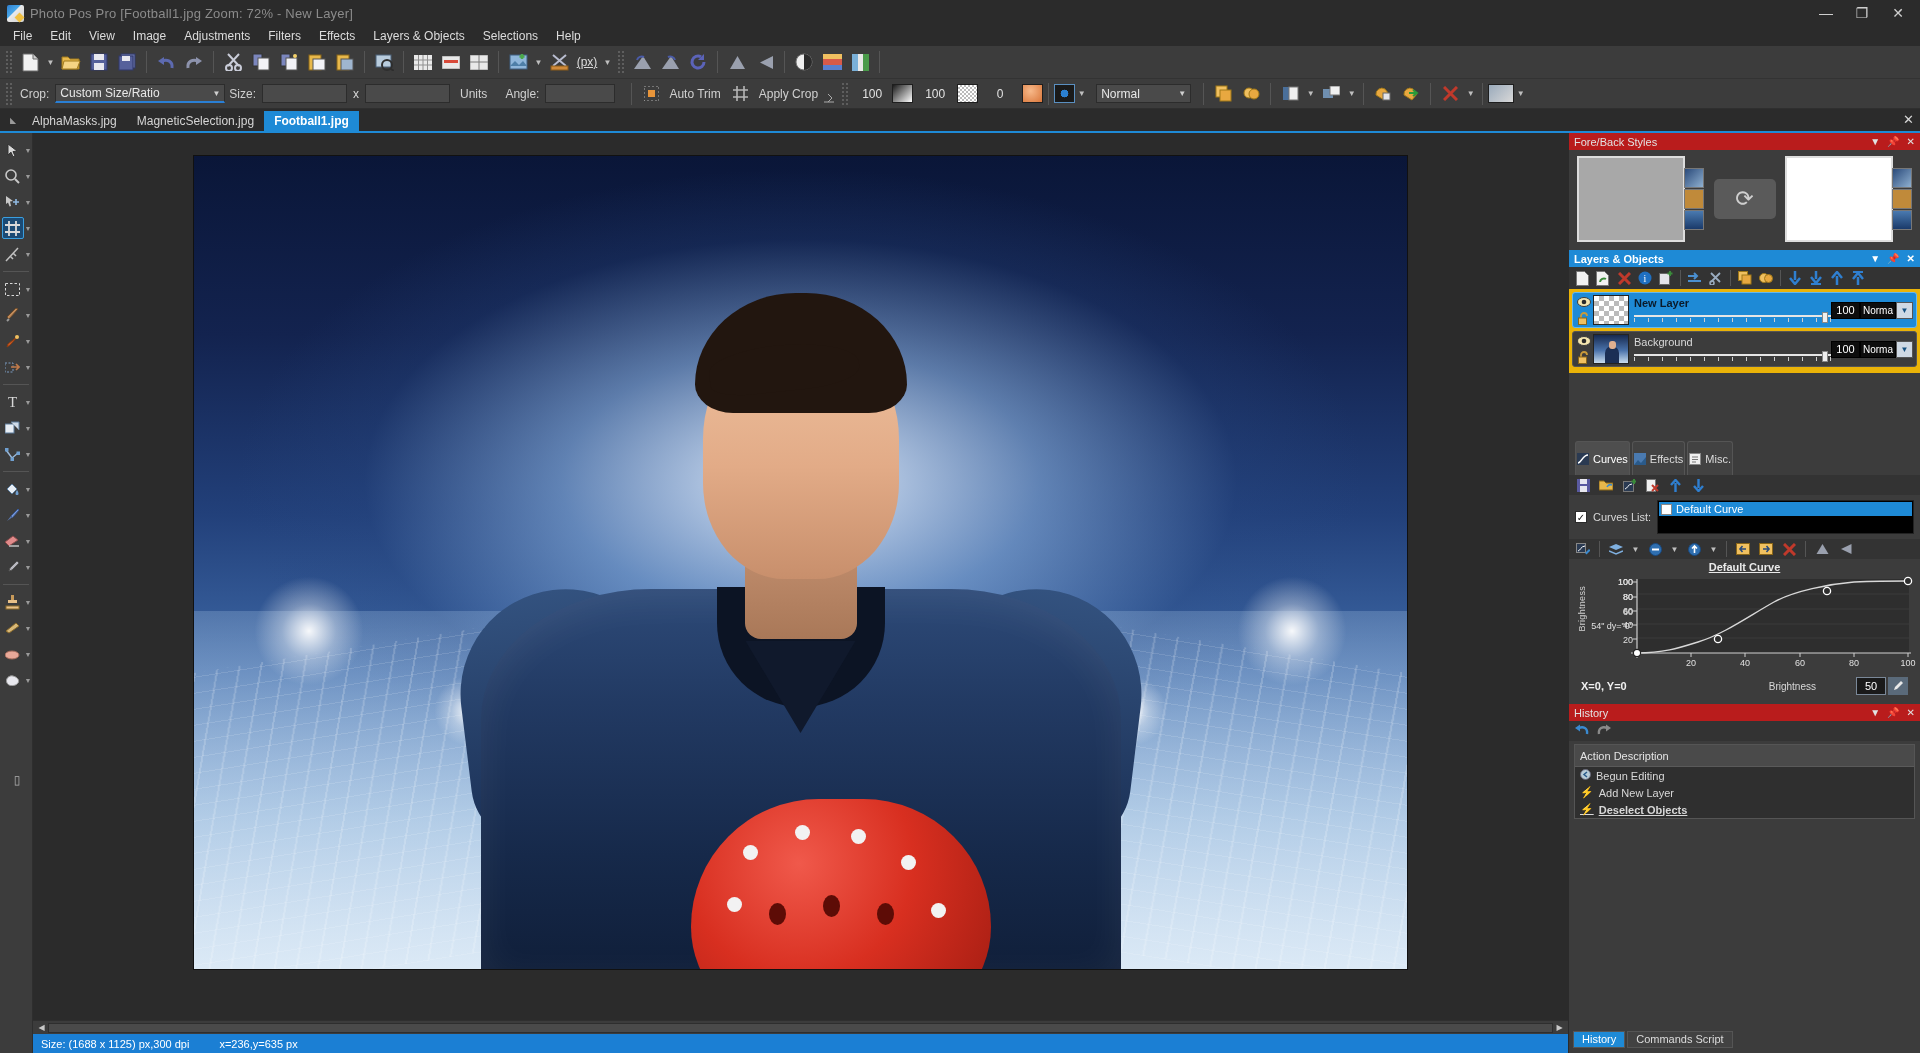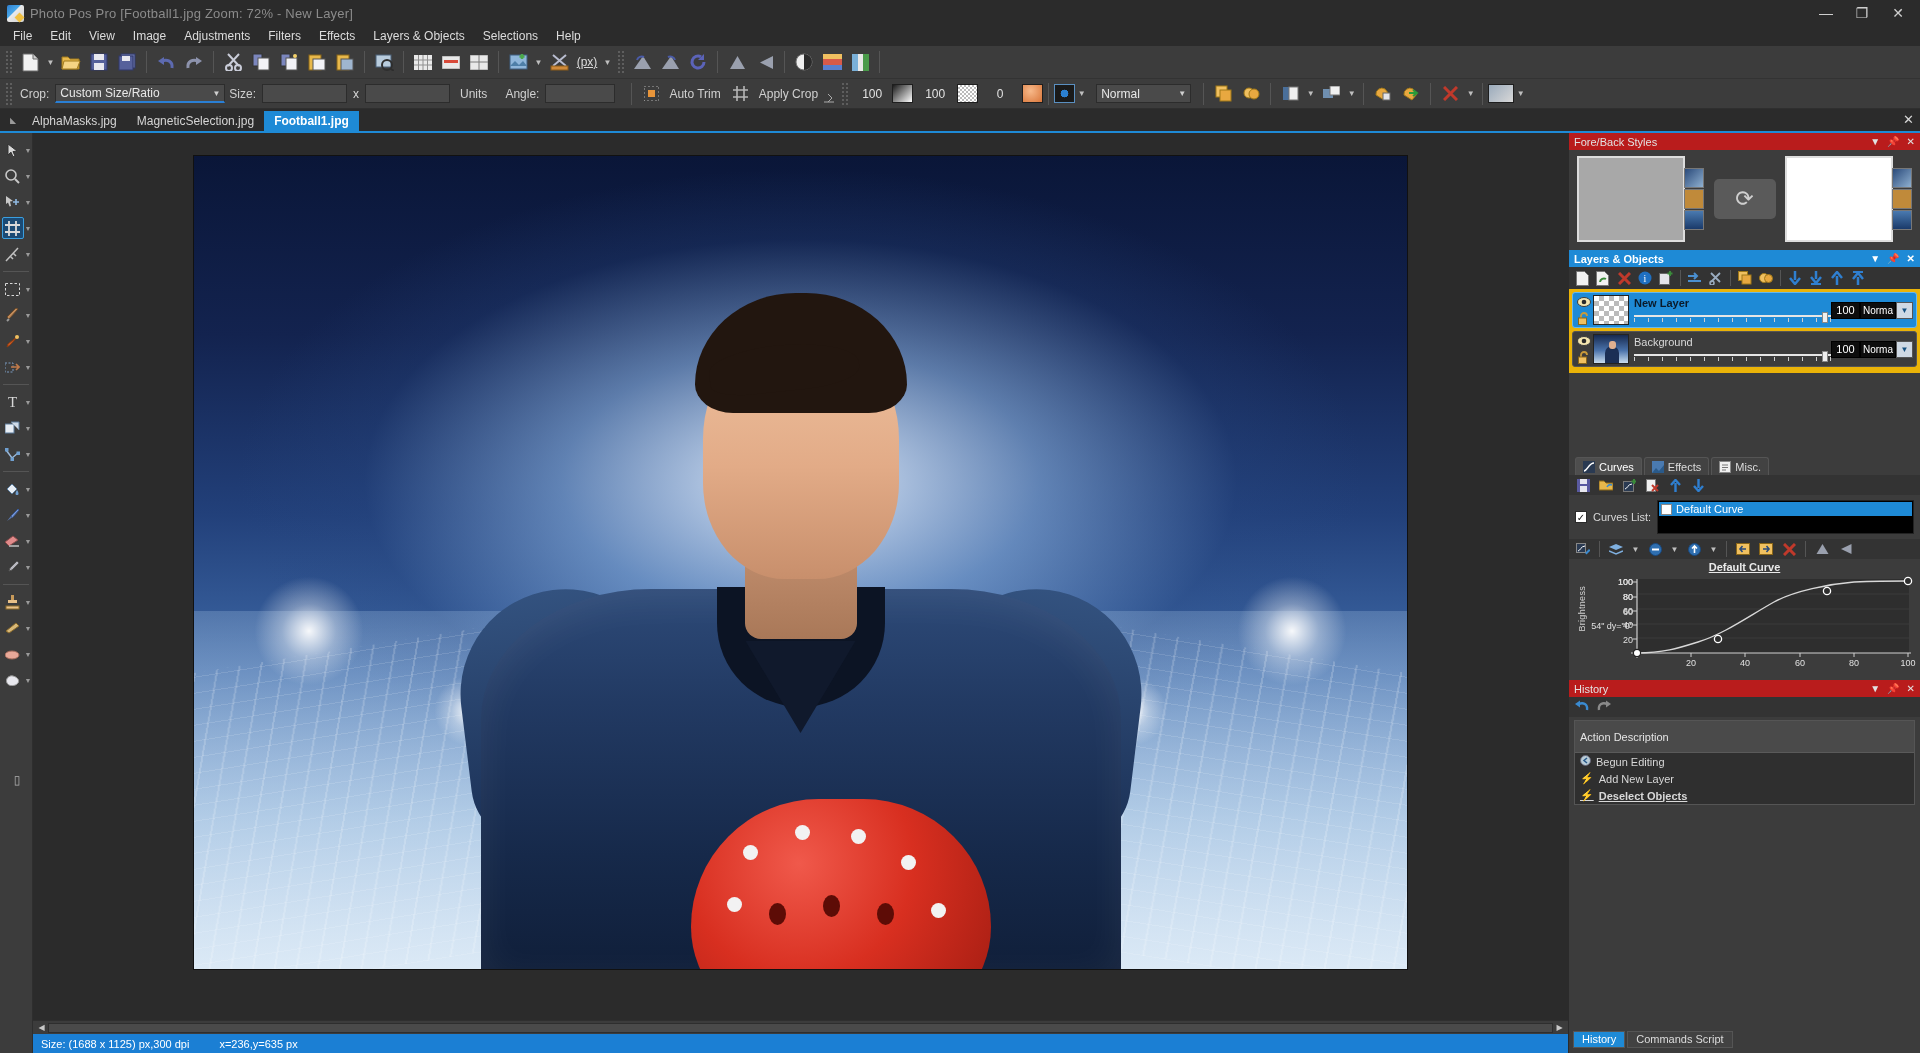--- a/index.html
+++ b/index.html
@@ -176,21 +176,21 @@
     background-image:repeating-linear-gradient(90deg,#cfcfcf 0 1px, transparent 1px 14px); }
   .lr-slider .lknob { position:absolute; right:3px; top:0; width:6px; height:11px; background:#efefef; border:1px solid #888; }
   .lr-opac { width:29px; height:17px; background:#0d0d0d; color:#fff; font-size:11px;
     display:flex; align-items:center; justify-content:center; border:1px solid #000; }
   .lr-mode { width:36px; height:17px; background:#0d0d0d; color:#fff; font-size:10px;
     display:flex; align-items:center; padding-left:2px; border:1px solid #000; overflow:hidden; }
   .lr-drop { width:17px; height:17px; background:#cfd9e4; border:1px solid #555;
     display:flex; align-items:center; justify-content:center; color:#15507f; font-size:8px; }
 
   .ptabs { height:20px; display:flex; align-items:flex-end; padding-left:6px; gap:2px; background:#3c3c3c; }
-  .ptab { height:18px; padding:0 7px; font-size:11px; display:flex; align-items:center; gap:4px;
+  .ptab { height:34px; padding:0 1px; font-size:11px; display:flex; align-items:center; gap:4px;
     background:#424242; border:1px solid #555; border-bottom:none; border-radius:3px 3px 0 0; color:#dcdcdc; }
   .ptab.active { background:#4e4e4e; color:#fff; }
 
   .curvetools { height:20px; background:#333; display:flex; align-items:center; padding:0 4px; gap:3px; }
   .crow { display:flex; align-items:center; padding:5px 6px; gap:6px; }
   .chk { width:12px; height:12px; background:#fff; border:1px solid #2a2a2a;
     display:flex; align-items:center; justify-content:center; color:#111; font-size:10px; }
   .curvelist { flex:1; height:34px; background:#000; border:1px solid #222; padding:1px; }
   .curveitem { height:14px; background:#1e8ad6; color:#fff; font-size:11px;
     display:flex; align-items:center; gap:4px; padding-left:2px; }
@@ -202,21 +202,21 @@
   .ylab { position:absolute; left:2px; top:10px; font-size:9px; color:#d0d0d0;
     writing-mode:vertical-rl; transform:rotate(180deg); letter-spacing:.3px; }
   .xlab { text-align:center; font-size:10px; color:#d8d8d8; }
   .curvefooter { display:flex; align-items:center; padding:1px 6px 5px; }
   .coordtxt { font-size:11px; font-weight:bold; color:#f0f0f0; }
   .valbox { width:30px; height:18px; background:#1a1a1a; border:1px solid #7a8898;
     color:#fff; font-size:11px; display:flex; align-items:center; justify-content:center; }
 
   .histtoolbar { height:20px; background:#333; display:flex; align-items:center; padding:0 5px; gap:6px; }
   .histlist { margin:3px 5px; background:#2f2f2f; border:1px solid #555; }
-  .histhdr { height:32px; background:#4a4a4a; font-size:11px; color:#e4e4e4;
+  .histhdr { height:22px; background:#4a4a4a; font-size:11px; color:#e4e4e4;
     display:flex; align-items:center; padding-left:5px; border-bottom:1px solid #5a5a5a; }
   .histrow { height:17px; display:flex; align-items:center; gap:5px; padding-left:5px; font-size:11px; }
   .histrow.cur { font-weight:bold; text-decoration:underline; }
   .bolt { color:#f2c244; font-size:11px; }
 
   .btabs { height:20px; display:flex; align-items:center; gap:2px; padding-left:4px; }
   .btab { height:17px; padding:0 8px; font-size:11px; display:flex; align-items:center;
     background:#424242; border:1px solid #555; color:#dcdcdc; }
   .btab.active { background:#1e8ad6; color:#fff; }
 
@@ -1138,20 +1138,31 @@
                 <text x="265" y="90">80</text>
                 <text x="319" y="90">100</text>
             </g>
             <path d="M48 77 C 75 77, 90 72, 109 66 C 135 58, 160 40, 185 26 C 205 15, 240 8, 265 6 C 290 5, 308 5, 319 5" fill="none" stroke="#d8d8d8" stroke-width="1.4"></path>
             <circle cx="48" cy="77" r="3.6" fill="#fff" stroke="#222" stroke-width="1.2"></circle>
             <circle cx="129" cy="63" r="3.6" fill="#2e2e2e" stroke="#fff" stroke-width="1.3"></circle>
             <circle cx="238" cy="15" r="3.6" fill="#2e2e2e" stroke="#fff" stroke-width="1.3"></circle>
             <circle cx="319" cy="5" r="3.6" fill="#2e2e2e" stroke="#fff" stroke-width="1.3"></circle>
           </svg>
         </div>
+        <div class="curvefooter">
+          <span class="coordtxt">X=0, Y=0</span>
+          <span style="flex:1"></span>
+          <span class="xlab" style="margin-right:40px">Brightness</span>
+          <span class="valbox">50</span>
+          <span style="width:20px;height:18px;display:flex;align-items:center;justify-content:center;background:#5a6a7a;margin-left:2px">
+            <svg width="12" height="12" viewBox="0 0 12 12">
+                <path d="M9 1l2 2-6 6-3 1 1-3z" fill="#e8e8e8"></path>
+              </svg>
+          </span>
+        </div>
       </div>
 
       <div class="panelhdr">
         <span>History</span>
         <span class="hicons">
           <span>▼</span>
           <span>📌</span>
           <span>✕</span>
         </span>
       </div>

